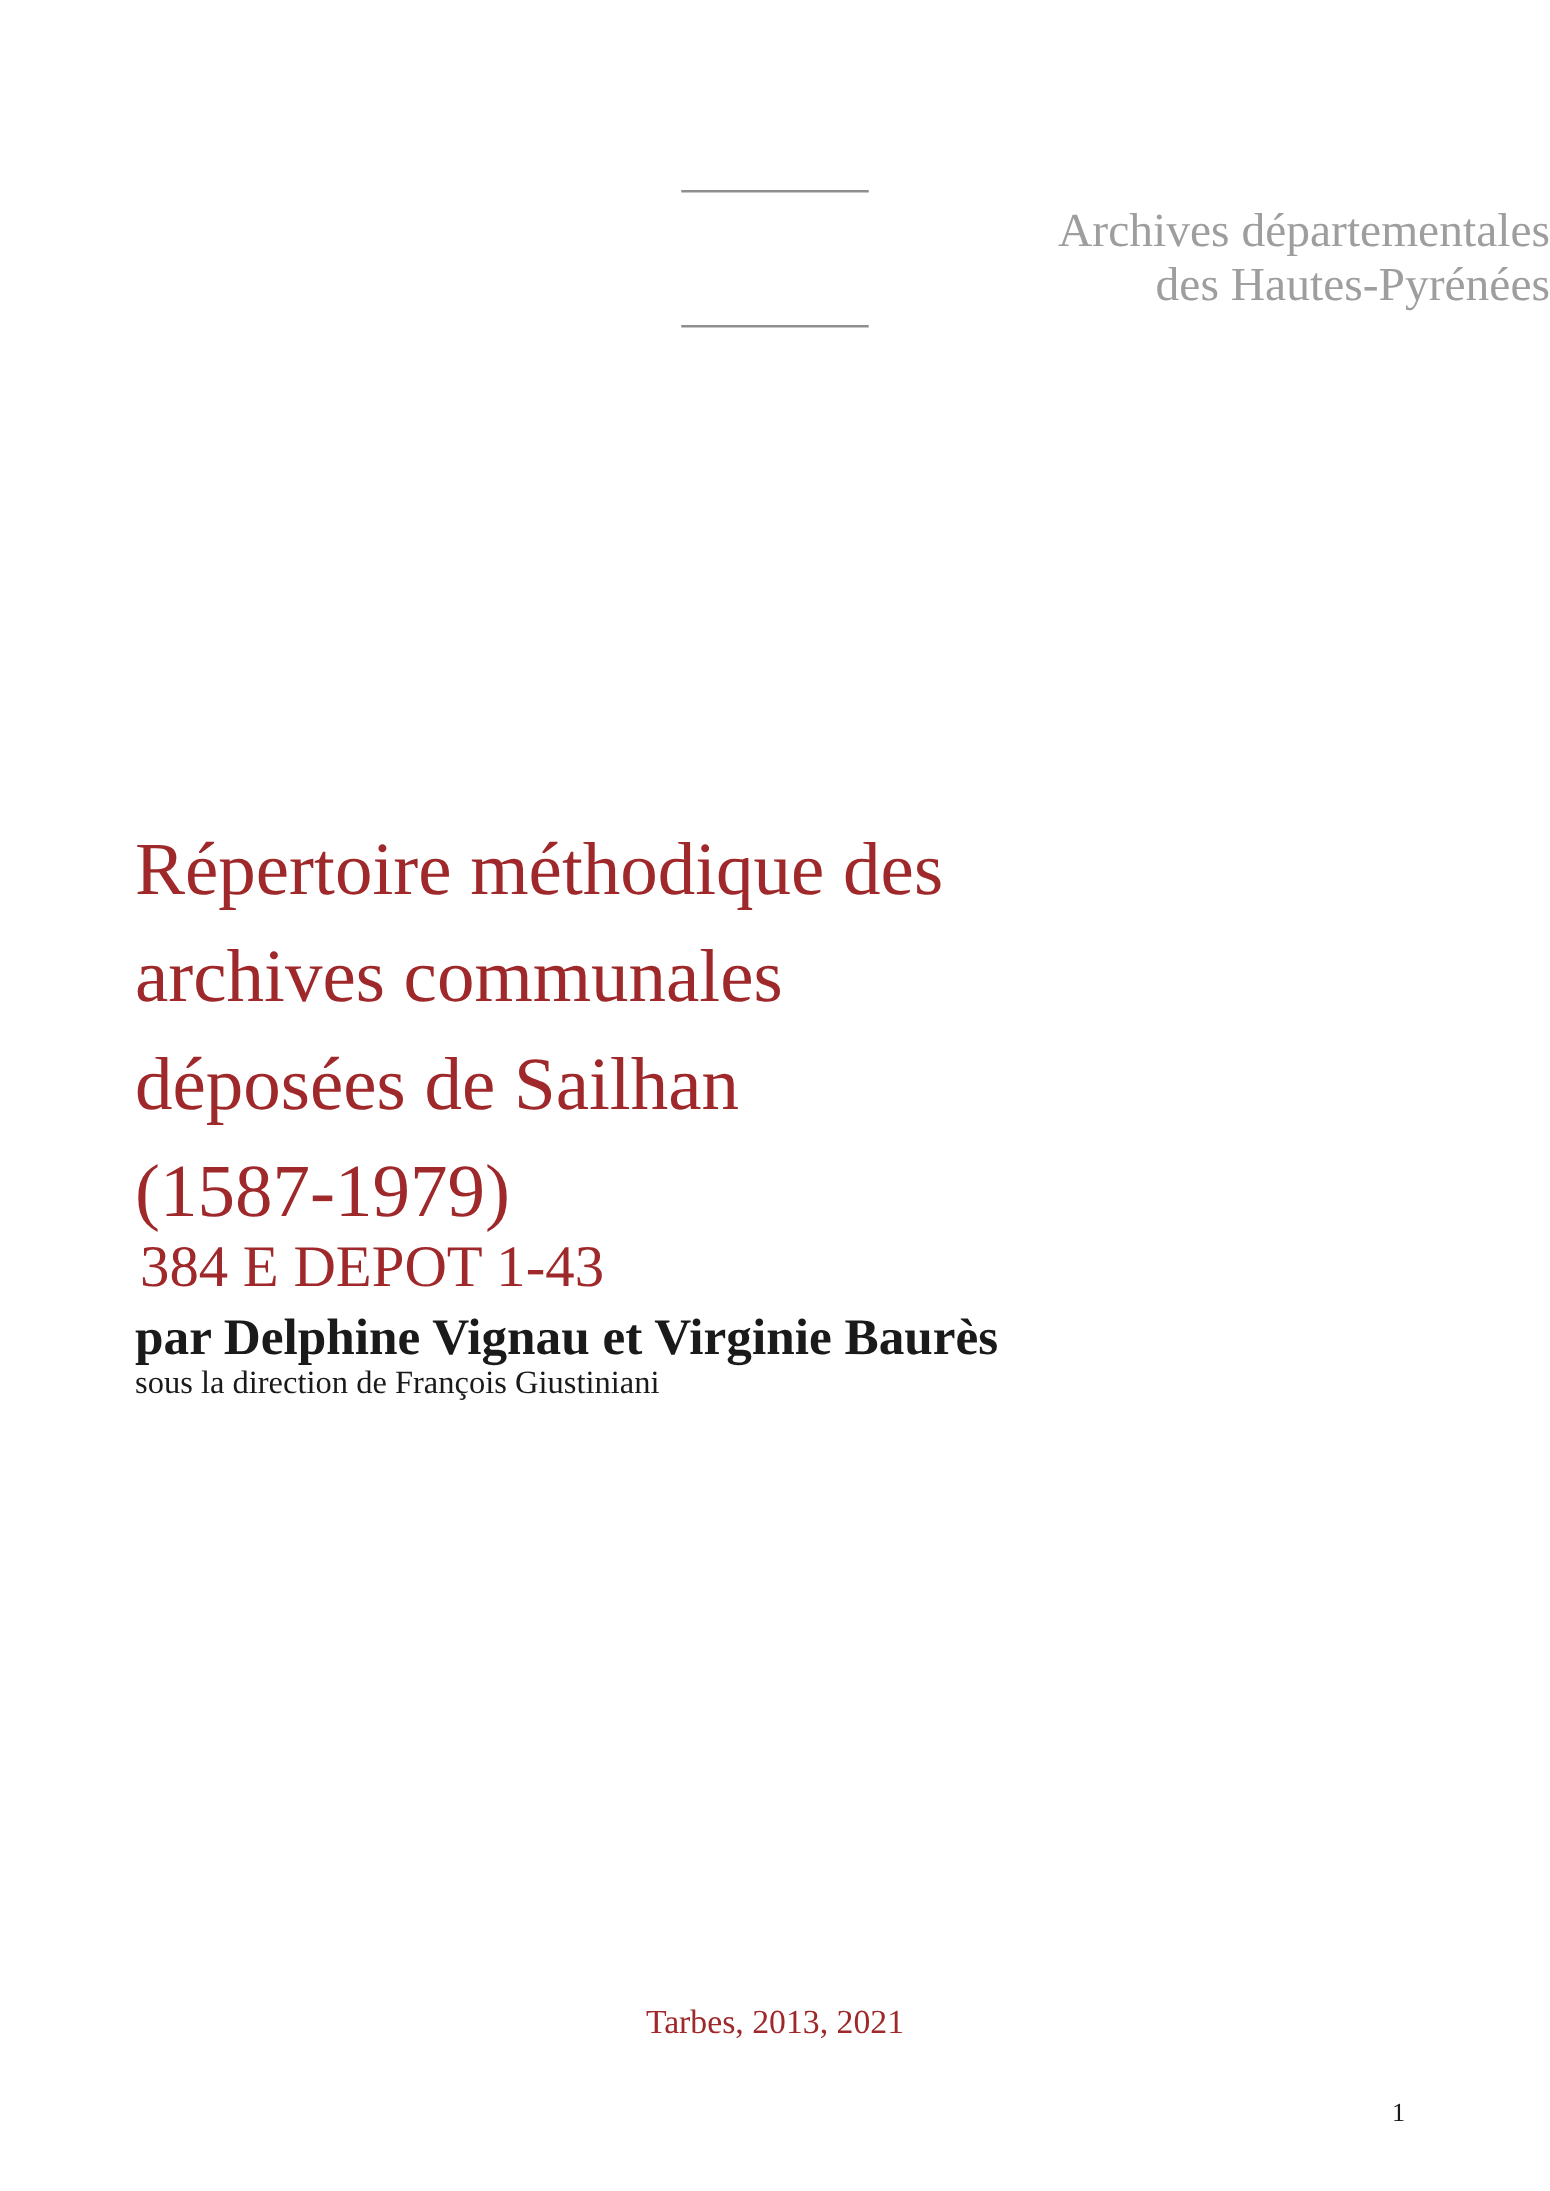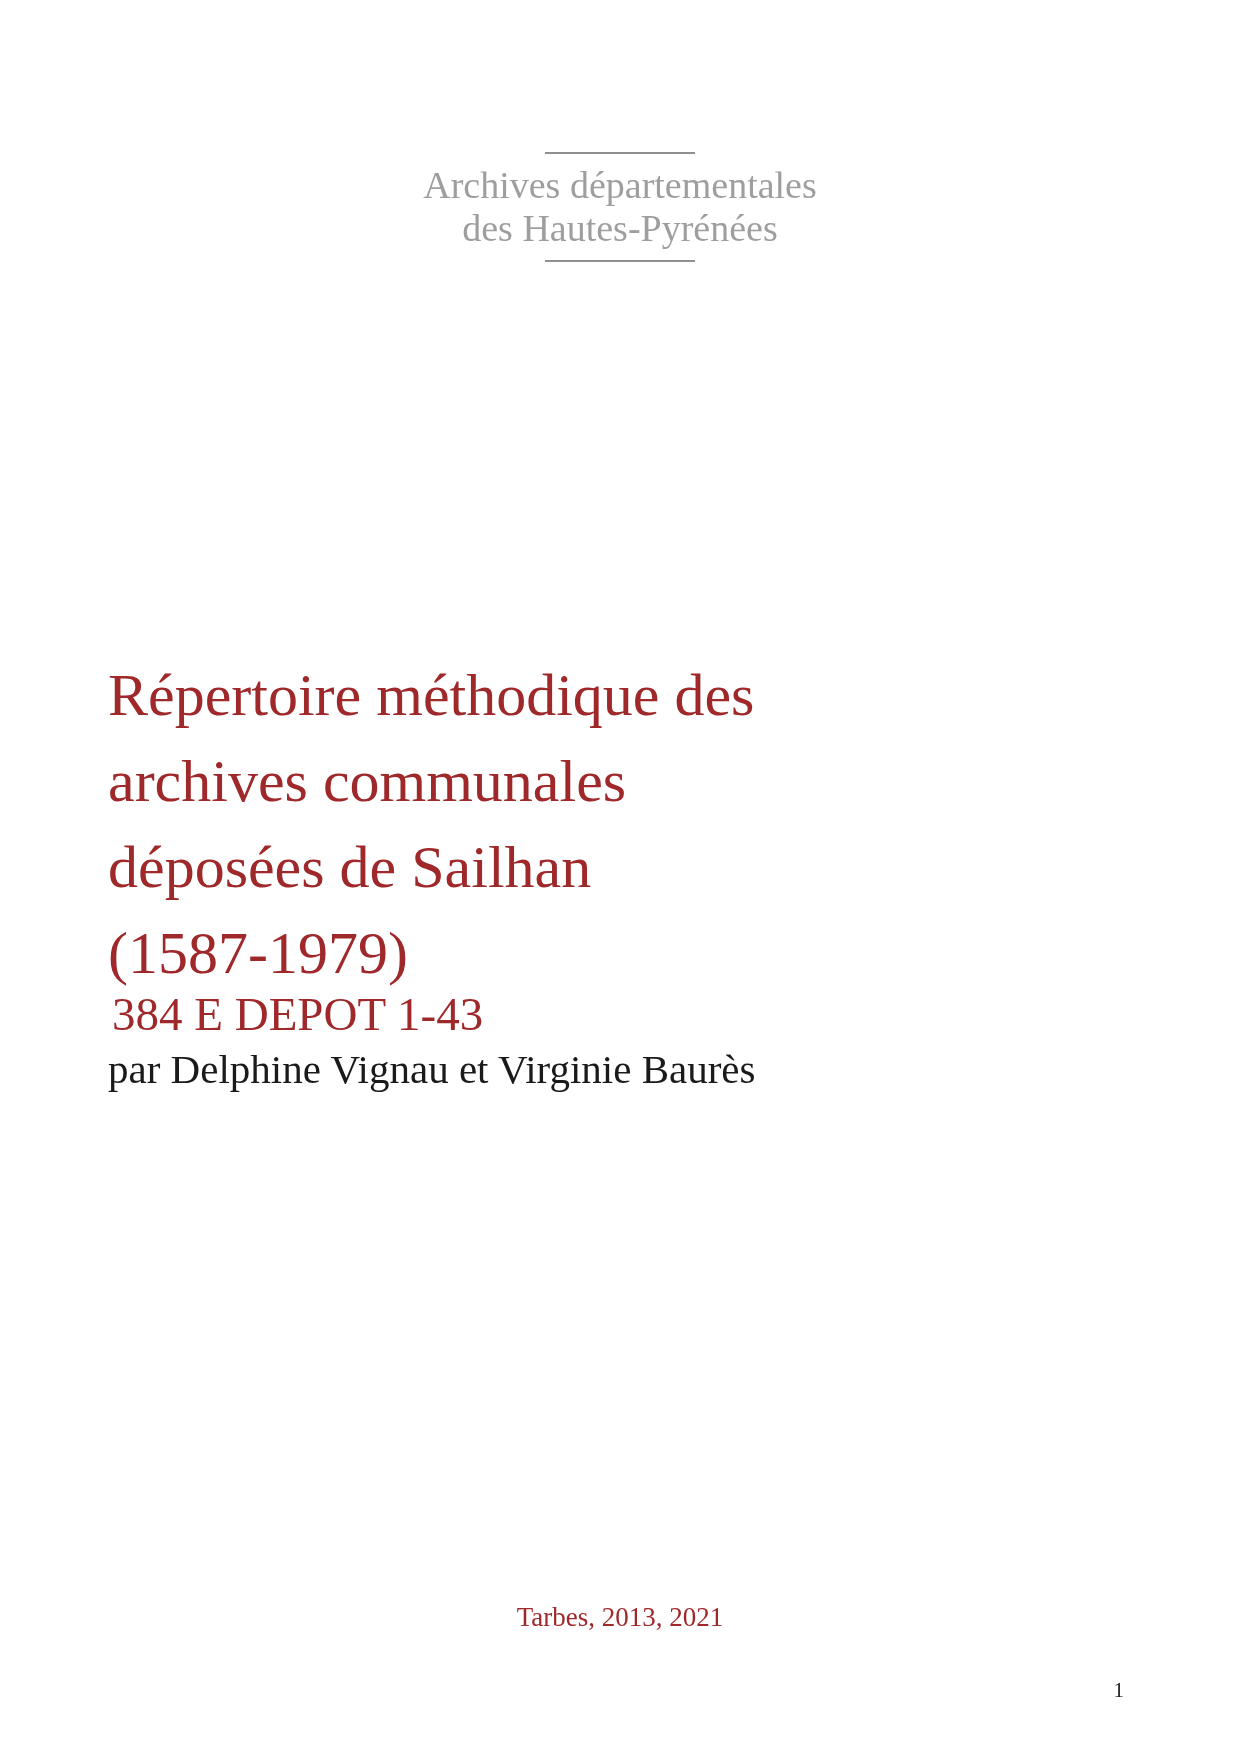--- a/index.html
+++ b/index.html
@@ -18,21 +18,21 @@
     overflow: hidden;
     font-family: "Liberation Serif", "DejaVu Serif", serif;
   }
 
   
   .header {
     position: absolute;
     top: 152px;
     left: 0;
     right: 0;
-    text-align: center;
+    text-align: right;
   }
   .rule {
     width: 150px;
     height: 2px;
     margin: 0 auto;
     background: var(--rule-gray);
   }
   .header-text {
     margin-top: 10px;
     margin-bottom: 10px;
@@ -61,20 +61,21 @@
     line-height: 52px;
     color: var(--accent-red);
   }
   .authors {
     position: absolute;
     left: 108px;
     top: 1045px;
     font-size: 41px;
     line-height: 48px;
     color: var(--text-black);
+    font-weight: bold;
   }
   .direction {
     position: absolute;
     left: 108px;
     top: 1091px;
     font-size: 26px;
     line-height: 30px;
     color: var(--text-black);
   }
 
@@ -114,18 +115,19 @@
 
   <h1 class="title">Répertoire méthodique des
 archives communales
 déposées de Sailhan
 (1587-1979)</h1>
 
   <div class="reference">384 E DEPOT 1-43</div>
 
   <div class="authors">par Delphine Vignau et Virginie Baurès</div>
 
+  <div class="direction">sous la direction de François Giustiniani</div>
 
   <div class="imprint">Tarbes, 2013, 2021</div>
 
   <div class="page-number">1</div>
 
 </div>
 
 </body></html>

